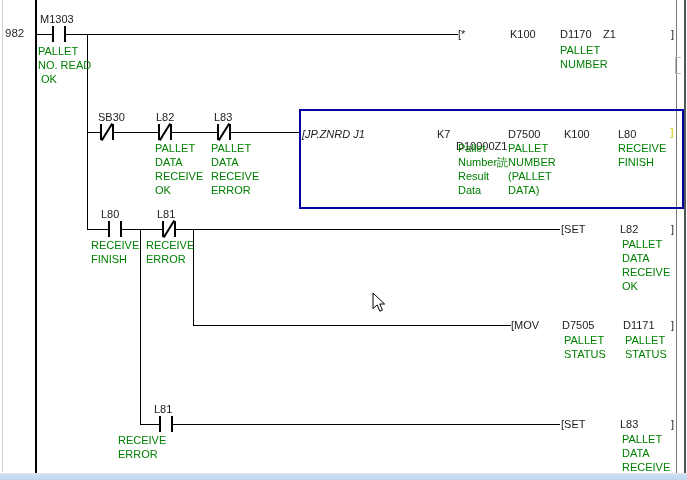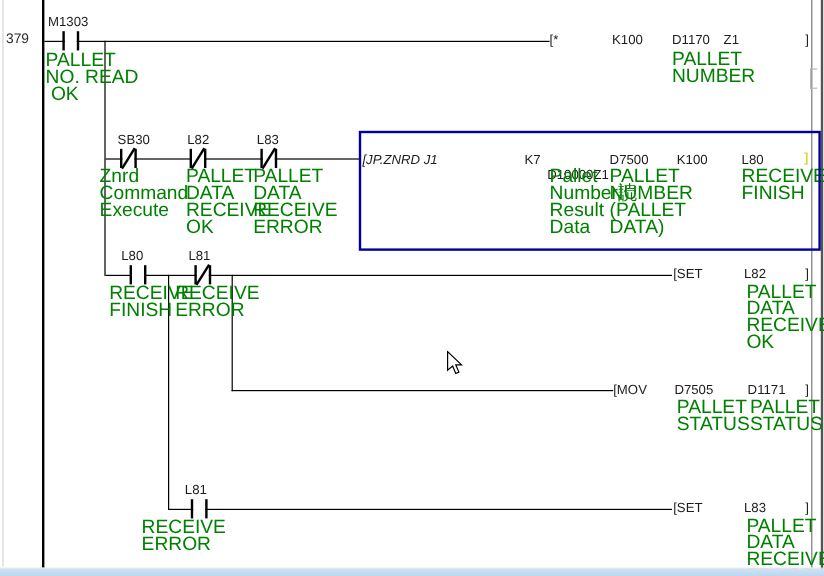--- a/index.html
+++ b/index.html
@@ -10,21 +10,21 @@
   .wire.faint{background:#d4d4d4;}
   .wire.winborder{background:#555;}
   .contact{position:absolute;width:14px;height:16px;z-index:3;}
   .contact .gap{position:absolute;left:2px;right:2px;top:0;bottom:0;background:#fff;}
   .contact .pipe{position:absolute;top:0;width:2px;height:16px;background:#000;}
   .contact .pl{left:0;}
   .contact .pr{right:0;}
   .contact .slash{position:absolute;left:6px;top:-2px;width:2px;height:20px;background:#000;
                   transform:rotate(32deg);}
   .dev{position:absolute;color:#1c1c1c;font-size:11px;line-height:12px;white-space:nowrap;z-index:4;}
-  .cmt{position:absolute;color:var(--comment_green,#008000);font-size:16px;line-height:14px;
+  .cmt{position:absolute;color:var(--comment_green,#008000);font-size:11px;line-height:14px;
        white-space:pre;z-index:4;}
   .tok{position:absolute;color:#1c1c1c;font-size:11px;line-height:12px;white-space:pre;z-index:4;}
   .tok.yellow{color:var(--highlight_yellow,#d8d84a);font-weight:bold;z-index:6;}
   .sel-box{position:absolute;left:299px;top:109px;width:381px;height:96px;
            border:2px solid var(--selection_blue,#0000a0);z-index:5;}
   .rung-no{position:absolute;left:5px;top:27px;font-size:11.5px;color:#2a2a2a;z-index:4;}
   .gray-mark{position:absolute;left:675px;top:57px;width:5px;height:15px;
              border:1px solid #b8b8b8;border-right:none;z-index:2;}
   .hscroll{position:absolute;left:0;top:473px;width:687px;height:7px;
            background:linear-gradient(#cfe2f5,var(--scrollbar_blue,#b9d4ee));
@@ -35,21 +35,21 @@
 <body>
 
 <div class="screen">
 
   <div class="wire faint" style="left:2px;top:0;width:1px;height:472px;"></div>
   <div class="wire" style="left:35px;top:0;width:2px;height:473px;"></div>
   <div class="wire gray" style="left:676px;top:0;width:1px;height:473px;"></div>
   <div class="wire winborder" style="left:684px;top:0;width:2px;height:480px;"></div>
   <div class="gray-mark"></div>
 
-  <div class="rung-no">379</div>
+  <div class="rung-no">982</div>
 
   <div class="wire" style="left:37px;top:34px;width:421px;height:1px;"></div>
   <div class="wire" style="left:87px;top:34px;width:1px;height:196px;"></div>
   <div class="wire" style="left:88px;top:132px;width:212px;height:1px;"></div>
   <div class="wire" style="left:88px;top:229px;width:472px;height:1px;"></div>
   <div class="wire" style="left:140px;top:229px;width:1px;height:196px;"></div>
   <div class="wire" style="left:193px;top:229px;width:1px;height:97px;"></div>
   <div class="wire" style="left:193px;top:325px;width:318px;height:1px;"></div>
   <div class="wire" style="left:140px;top:424px;width:420px;height:1px;"></div>
 
@@ -71,23 +71,20 @@
   <div class="cmt" style="left:560px;top:43px;">PALLET
 NUMBER</div>
 
   <div class="contact" style="left:100px;top:124px;">
     <div class="gap"></div>
     <div class="pipe pl"></div>
     <div class="pipe pr"></div>
     <div class="slash"></div>
   </div>
   <div class="dev" style="left:98px;top:111px;">SB30</div>
-  <div class="cmt" style="left:83px;top:141px;">Znrd
-Command
-Execute</div>
 
   <div class="contact" style="left:158px;top:124px;">
     <div class="gap"></div>
     <div class="pipe pl"></div>
     <div class="pipe pr"></div>
     <div class="slash"></div>
   </div>
   <div class="dev" style="left:156px;top:111px;">L82</div>
   <div class="cmt" style="left:155px;top:141px;">PALLET
 DATA

